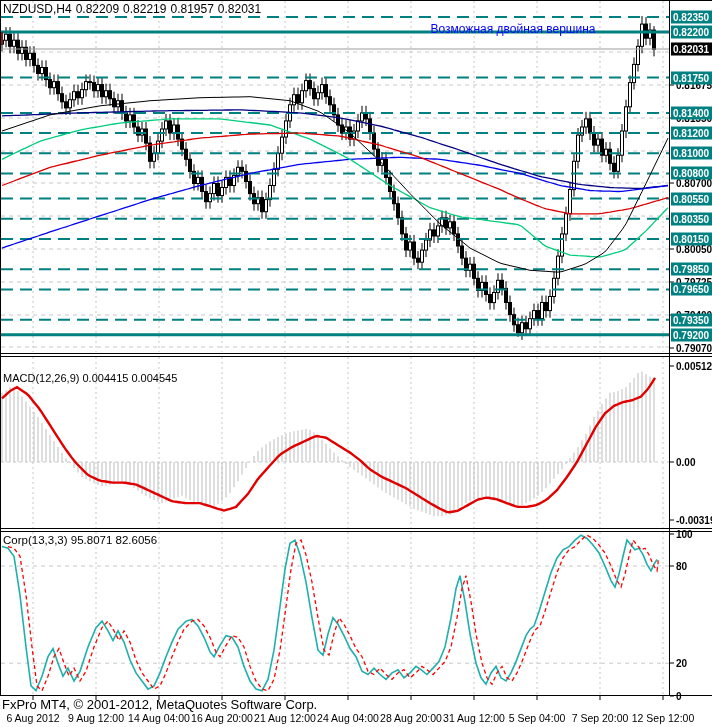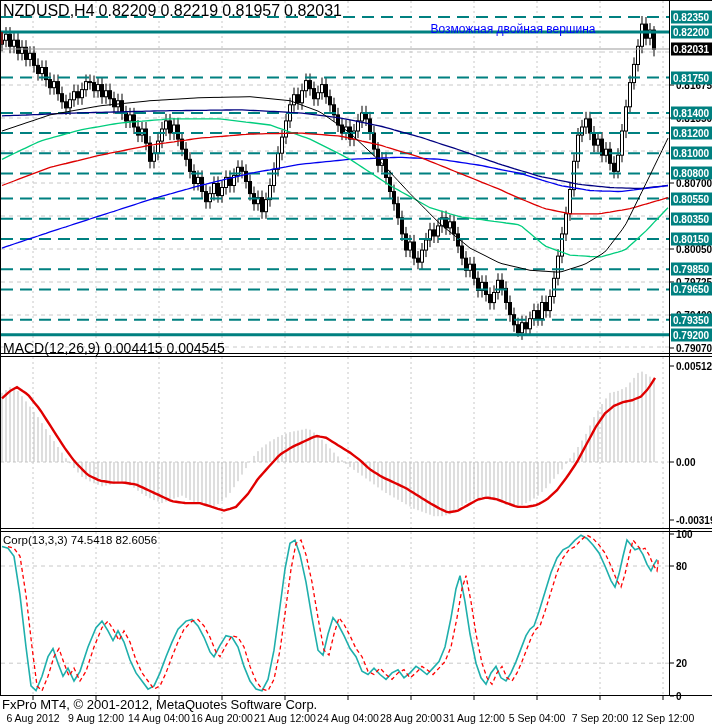--- a/index.html
+++ b/index.html
@@ -1,23 +1,23 @@
 <!DOCTYPE html>
 <html><head>
 <meta charset="utf-8">
 <style>
   html,body{margin:0;padding:0;background:#fff;}
   #wrap{position:relative;width:712px;height:727px;background:#fff;overflow:hidden;
         font-family:"Liberation Sans",sans-serif;}
   #chart-svg{position:absolute;left:0;top:0;}
   .ov{position:absolute;white-space:nowrap;}
-  #pane-title{left:3px;top:2px;font-size:16px;color:#000;}
+  #pane-title{left:3px;top:2px;font-size:12px;color:#000;}
   #pane-title span{margin-right:4px;}
   #annotation{left:428px;top:22px;width:170px;text-align:center;font-size:12px;}
-  #macd-title{left:3px;top:340px;font-size:14px;color:#000;}
+  #macd-title{left:3px;top:372px;font-size:11px;color:#000;}
   #stoch-title{left:3px;top:534px;font-size:11.5px;color:#000;}
   #copyright{left:2px;top:697px;font-size:13px;color:#000;}
   .hotzone{position:absolute;background:transparent;}
   svg text{font-family:"Liberation Sans",sans-serif;}
 </style>
 </head>
 <body>
 
 <div id="wrap">
   <svg id="chart-svg" width="712" height="727">
@@ -703,21 +703,21 @@
   <div class="ov" id="annotation" style="color: rgb(0, 0, 255);">Возможная двойная вершина</div>
 
   <div class="ov" id="macd-title">
     <span>MACD(12,26,9)</span>
     <span>0.004415</span>
     <span>0.004545</span>
   </div>
 
   <div class="ov" id="stoch-title">
     <span>Corp(13,3,3)</span>
-    <span>74.5418</span>
+    <span>95.8071</span>
     <span>82.6056</span>
   </div>
 
   <div class="ov" id="copyright">FxPro MT4, © 2001-2012, MetaQuotes Software Corp.</div>
 
   <div class="hotzone" style="left:0;top:0;width:670px;height:352px"></div>
   <div class="hotzone" style="left:0;top:352px;width:712px;height:6px"></div>
   <div class="hotzone" style="left:0;top:357px;width:670px;height:171px"></div>
   <div class="hotzone" style="left:0;top:528px;width:712px;height:5px"></div>
   <div class="hotzone" style="left:0;top:532px;width:670px;height:163px"></div>

